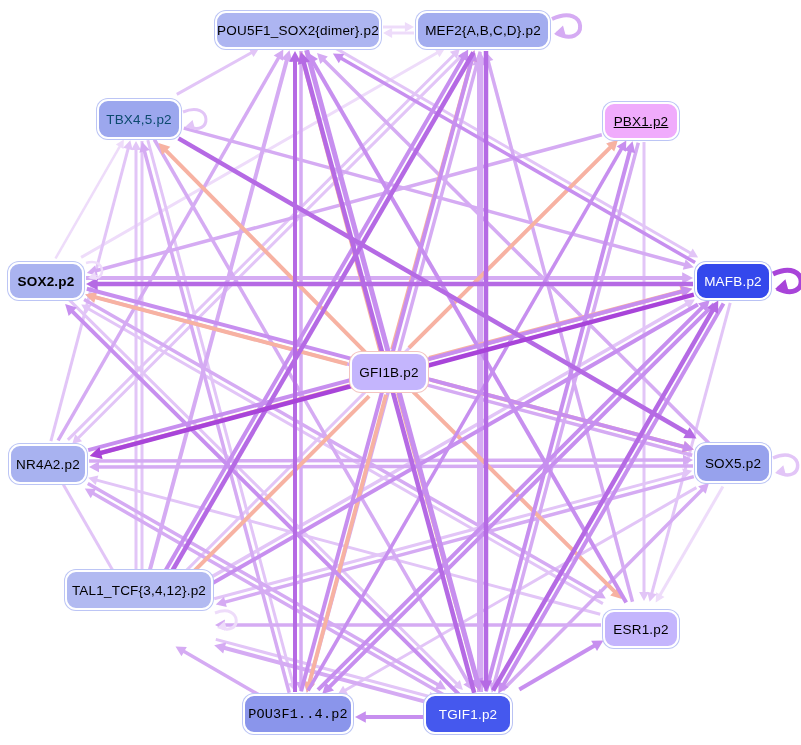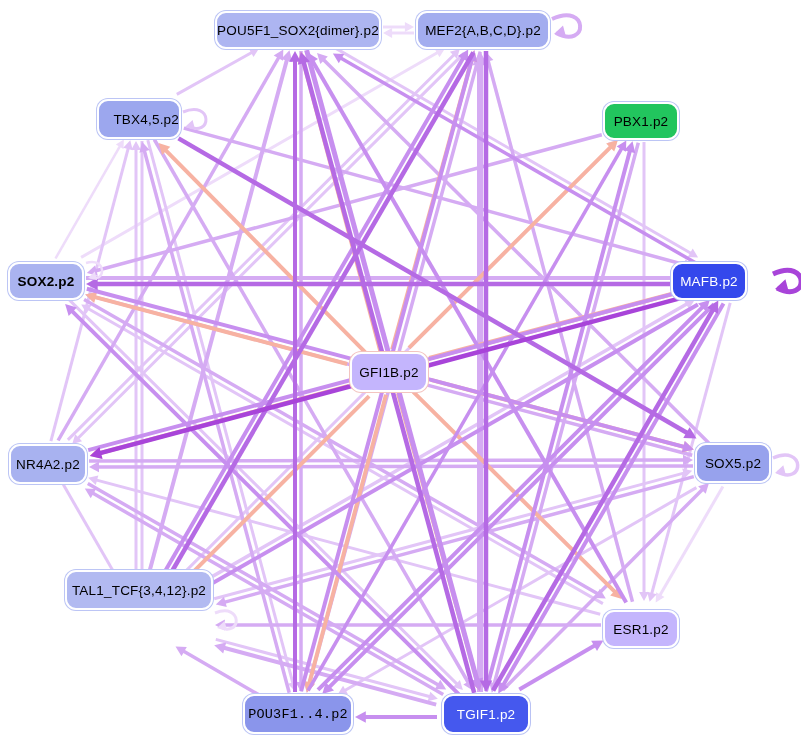--- a/index.html
+++ b/index.html
@@ -197,47 +197,47 @@
       <path d="M 86 263 C 106.7 256.5, 106.7 283.5, 90 277" stroke="#eedcfa" stroke-width="2.5" fill="none"></path>
       <polygon points="88,278 97.2,280.2 94.8,271.5" fill="#eedcfa"></polygon>
     </svg>
   <div id="nodes">
       <div class="node" style="left: 215px; top: 11px; width: 166px; height: 38px; background: rgb(173, 181, 241); color: rgb(0, 0, 0); box-shadow: rgb(188, 197, 245) 0px 0px 0px 1px;">
         <span>POU5F1_SOX2{dimer}.p2</span>
       </div>
       <div class="node" style="left: 416px; top: 11px; width: 134px; height: 38px; background: rgb(163, 173, 239); color: rgb(0, 0, 0); box-shadow: rgb(188, 197, 245) 0px 0px 0px 1px;">
         <span>MEF2{A,B,C,D}.p2</span>
       </div>
-      <div class="node" style="left: 97px; top: 99px; width: 84px; height: 40px; background: rgb(156, 167, 238); color: #000000; box-shadow: rgb(188, 197, 245) 0px 0px 0px 1px; justify-content: flex-end;">
+      <div class="node" style="left: 97px; top: 99px; width: 84px; height: 40px; background: rgb(156, 167, 238); color: #0c4a6e; box-shadow: rgb(188, 197, 245) 0px 0px 0px 1px;">
         <span>TBX4,5.p2</span>
       </div>
-      <div class="node" style="left: 603px; top: 102px; width: 76px; height: 38px; background: #22c55e; color: rgb(0, 0, 0); box-shadow: rgb(188, 197, 245) 0px 0px 0px 1px;">
+      <div class="node" style="left: 603px; top: 102px; width: 76px; height: 38px; background: #f0abfc; color: rgb(0, 0, 0); box-shadow: rgb(188, 197, 245) 0px 0px 0px 1px; text-decoration: underline;">
         <span>PBX1.p2</span>
       </div>
       <div class="node" style="left: 8px; top: 262px; width: 76px; height: 38px; background: rgb(170, 179, 240); color: rgb(0, 0, 0); box-shadow: rgb(188, 197, 245) 0px 0px 0px 1px; font-weight: bold;">
         <span>SOX2.p2</span>
       </div>
-      <div class="node" style="left: 671px; top: 262px; width: 76px; height: 38px; background: rgb(52, 72, 236); color: rgb(255, 255, 255); box-shadow: rgb(185, 194, 244) 0px 0px 0px 1px;">
+      <div class="node" style="left: 695px; top: 262px; width: 76px; height: 38px; background: rgb(52, 72, 236); color: rgb(255, 255, 255); box-shadow: rgb(185, 194, 244) 0px 0px 0px 1px;">
         <span>MAFB.p2</span>
       </div>
       <div class="node" style="left: 350px; top: 352px; width: 78px; height: 40px; background: #c4b5fd; color: rgb(0, 0, 0); box-shadow: rgb(243, 196, 192) 0px 0px 0px 1px;">
         <span>GFI1B.p2</span>
       </div>
       <div class="node" style="left: 9px; top: 444px; width: 78px; height: 40px; background: rgb(168, 178, 240); color: rgb(0, 0, 0); box-shadow: rgb(188, 197, 245) 0px 0px 0px 1px;">
         <span>NR4A2.p2</span>
       </div>
       <div class="node" style="left: 695px; top: 443px; width: 76px; height: 40px; background: rgb(151, 162, 237); color: rgb(0, 0, 0); box-shadow: rgb(188, 197, 245) 0px 0px 0px 1px; justify-content: center;">
         <span>SOX5.p2</span>
       </div>
       <div class="node" style="left: 65px; top: 570px; width: 148px; height: 40px; background: rgb(178, 186, 241); color: rgb(0, 0, 0); box-shadow: rgb(188, 197, 245) 0px 0px 0px 1px;">
         <span>TAL1_TCF{3,4,12}.p2</span>
       </div>
       <div class="node" style="left: 603px; top: 610px; width: 76px; height: 38px; background: #c4b5fd; color: rgb(0, 0, 0); box-shadow: rgb(188, 197, 245) 0px 0px 0px 1px;">
         <span>ESR1.p2</span>
       </div>
       <div class="node" style="left: 243px; top: 694px; width: 110px; height: 40px; background: rgb(138, 149, 235); color: rgb(0, 0, 0); box-shadow: rgb(188, 197, 245) 0px 0px 0px 1px; font-family: Liberation Mono, monospace;">
         <span>POU3F1..4.p2</span>
       </div>
-      <div class="node" style="left: 442px; top: 694px; width: 88px; height: 40px; background: rgb(69, 88, 238); color: rgb(255, 255, 255); box-shadow: rgb(185, 194, 244) 0px 0px 0px 1px;">
+      <div class="node" style="left: 424px; top: 694px; width: 88px; height: 40px; background: rgb(69, 88, 238); color: rgb(255, 255, 255); box-shadow: rgb(185, 194, 244) 0px 0px 0px 1px;">
         <span>TGIF1.p2</span>
       </div>
     </div>
 </div>
 
 </body></html>

